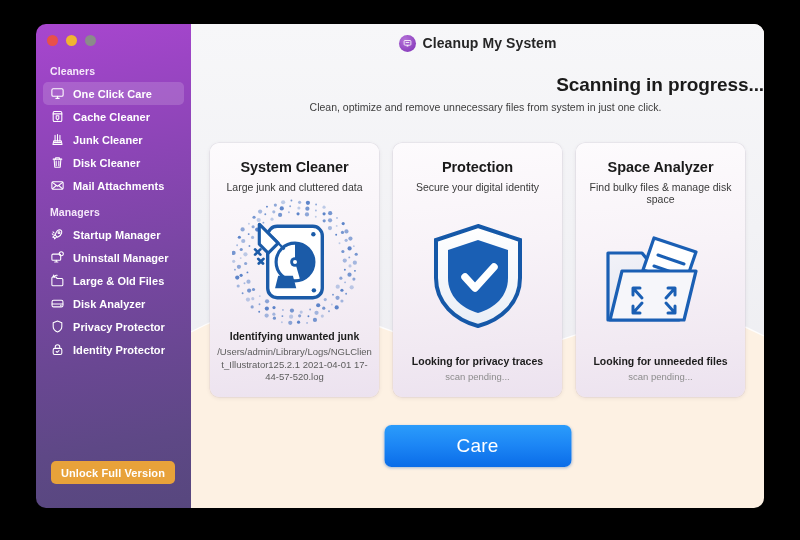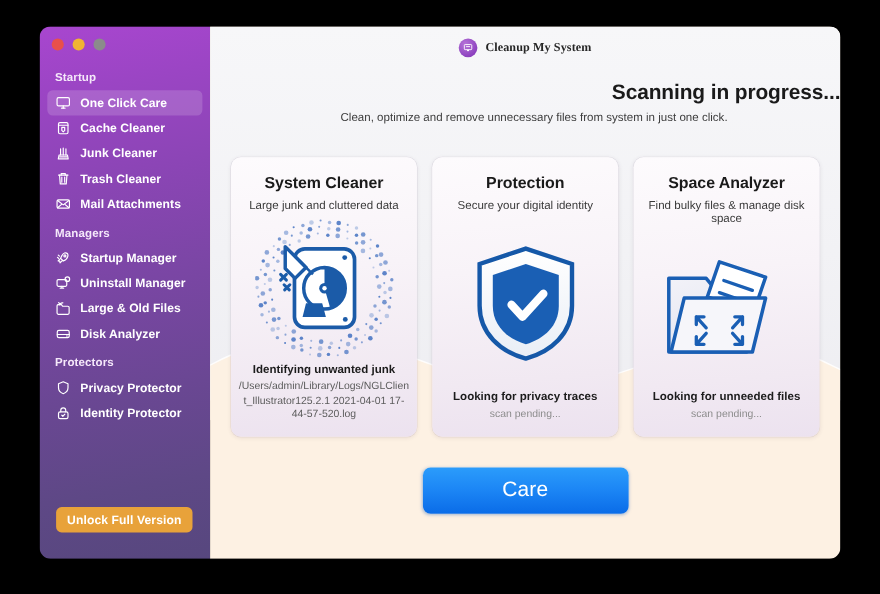--- a/index.html
+++ b/index.html
@@ -129,25 +129,24 @@
     justify-content: center;
     gap: 7px;
   }
   #app-logo {
     width: 17px; height: 17px;
     border-radius: 50%;
     background: radial-gradient(circle at 35% 30%, #b573d8, #8b3fbe 75%);
     display: flex; align-items: center; justify-content: center;
   }
   #app-title {
-    font-size: 11px;
+    font-size: 14px;
     font-weight: bold;
     color: #262626;
     letter-spacing: 0.1px;
-    font-family: Liberation Serif, serif;
   }
 
   #headline {
     position: absolute;
     top: 50px; left: 0; right: 0;
     text-align: right;
     font-size: 19px;
     font-weight: bold;
     color: #1a1a1a;
     letter-spacing: -0.1px;
@@ -242,21 +241,21 @@
 
   <aside id="sidebar">
 
     <div id="traffic-lights">
       <span class="tl tl-red"></span>
       <span class="tl tl-yellow"></span>
       <span class="tl tl-green"></span>
     </div>
 
     <nav id="nav">
-        <div class="nav-group-title">Startup</div>
+        <div class="nav-group-title">Cleaners</div>
         <div class="nav-item selected">
           <span class="nav-icon">
             <svg width="15" height="15" viewBox="0 0 16 16">
               <rect x="2" y="3" width="12" height="8" rx="1.4" stroke="#ffffff" stroke-width="1.15" fill="none" stroke-linecap="round" stroke-linejoin="round"></rect>
               <path d="M6.3 13.2h3.4" stroke="#ffffff" stroke-width="1.15" fill="none" stroke-linecap="round" stroke-linejoin="round"></path>
               <path d="M8 11v2.2" stroke="#ffffff" stroke-width="1.15" fill="none" stroke-linecap="round" stroke-linejoin="round"></path>
             </svg>
           </span>
           <span class="nav-label">One Click Care</span>
         </div>
@@ -282,21 +281,21 @@
         </div>
         <div class="nav-item">
           <span class="nav-icon">
             <svg width="15" height="15" viewBox="0 0 16 16">
               <path d="M3.4 4.4h9.2" stroke="#ffffff" stroke-width="1.15" fill="none" stroke-linecap="round" stroke-linejoin="round"></path>
               <path d="M6 4.4V3h4v1.4" stroke="#ffffff" stroke-width="1.15" fill="none" stroke-linecap="round" stroke-linejoin="round"></path>
               <path d="M4.4 4.4l.7 8.6h5.8l.7-8.6" stroke="#ffffff" stroke-width="1.15" fill="none" stroke-linecap="round" stroke-linejoin="round"></path>
               <path d="M6.6 6.4v5M9.4 6.4v5" stroke="#ffffff" stroke-width="1.15" fill="none" stroke-linecap="round" stroke-linejoin="round"></path>
             </svg>
           </span>
-          <span class="nav-label">Trash Cleaner</span>
+          <span class="nav-label">Disk Cleaner</span>
         </div>
         <div class="nav-item">
           <span class="nav-icon">
             <svg width="15" height="15" viewBox="0 0 16 16">
               <rect x="2" y="4" width="12" height="8" rx="1.3" stroke="#ffffff" stroke-width="1.15" fill="none" stroke-linecap="round" stroke-linejoin="round"></rect>
               <path d="M2.5 4.6L8 8.8l5.5-4.2" stroke="#ffffff" stroke-width="1.15" fill="none" stroke-linecap="round" stroke-linejoin="round"></path>
               <path d="M2.5 11.6l3.9-3.3M13.5 11.6L9.6 8.3" stroke="#ffffff" stroke-width="1.15" fill="none" stroke-linecap="round" stroke-linejoin="round"></path>
             </svg>
           </span>
           <span class="nav-label">Mail Attachments</span>
@@ -336,21 +335,20 @@
         <div class="nav-item">
           <span class="nav-icon">
             <svg width="15" height="15" viewBox="0 0 16 16">
               <rect x="2.2" y="4.6" width="11.6" height="7" rx="1.6" stroke="#ffffff" stroke-width="1.15" fill="none" stroke-linecap="round" stroke-linejoin="round"></rect>
               <path d="M2.2 8.6h11.6" stroke="#ffffff" stroke-width="1.15" fill="none" stroke-linecap="round" stroke-linejoin="round"></path>
               <circle cx="11.6" cy="10.1" r=".75" fill="#fff" stroke="none"></circle>
             </svg>
           </span>
           <span class="nav-label">Disk Analyzer</span>
         </div>
-        <div class="nav-group-title">Protectors</div>
         <div class="nav-item">
           <span class="nav-icon">
             <svg width="15" height="15" viewBox="0 0 16 16">
               <path d="M8 2.2l4.6 1.9v4c0 2.6-2 4.8-4.6 5.7-2.6-.9-4.6-3.1-4.6-5.7v-4z" stroke="#ffffff" stroke-width="1.15" fill="none" stroke-linecap="round" stroke-linejoin="round"></path>
             </svg>
           </span>
           <span class="nav-label">Privacy Protector</span>
         </div>
         <div class="nav-item">
           <span class="nav-icon">

